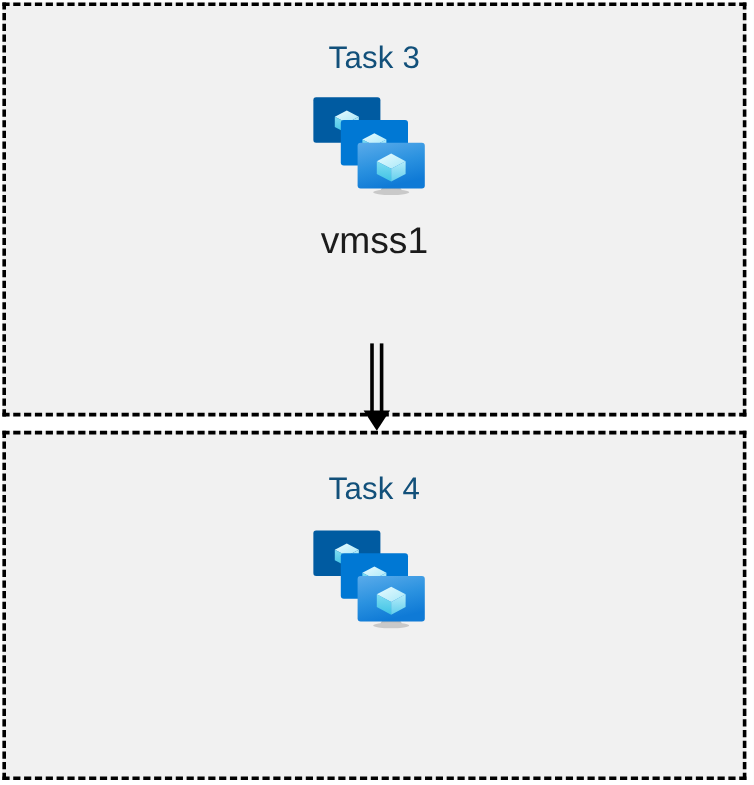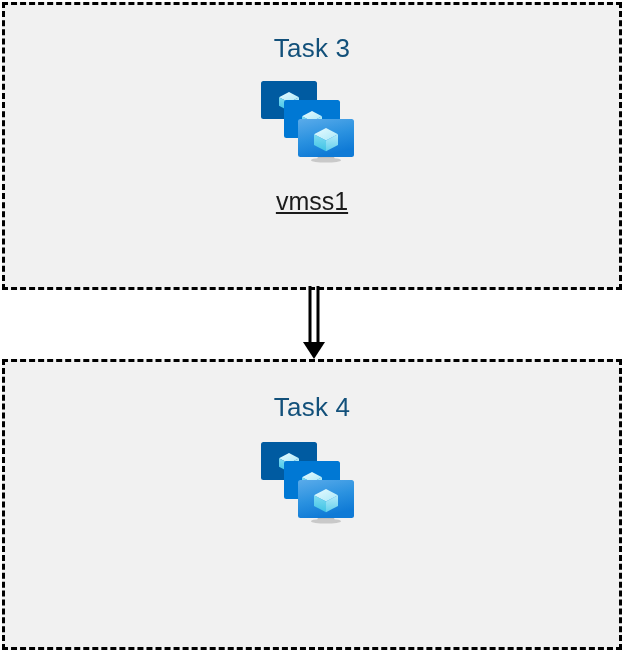--- a/index.html
+++ b/index.html
@@ -31,21 +31,21 @@
     box-sizing: border-box;
     display: flex;
     flex-direction: column;
     align-items: center;
   }
 
   #task-box-top {
     left: 2px;
     top: 2px;
     width: 620px;
-    height: 288px;
+    height: 345px;
   }
 
   #task-box-bottom {
     left: 2px;
     top: 359px;
     width: 620px;
     height: 291px;
   }
 
   .task-title {
@@ -54,25 +54,24 @@
     line-height: 30px;
     letter-spacing: 0.2px;
     white-space: nowrap;
   }
 
   #task-box-top .task-title { margin-top: 28px; }
   #task-box-bottom .task-title { margin-top: 30px; }
 
   .task-caption {
     color: #1b1b1b;
-    font-size: 25px;
+    font-size: 31px;
     line-height: 32px;
     text-align: center;
     white-space: nowrap;
-    text-decoration: underline;
   }
 
   .caption-block {
     display: flex;
     flex-direction: column;
     align-items: center;
   }
 
   #task-box-top .caption-block { margin-top: 22px; }
   #task-box-bottom .caption-block { margin-top: 32px; }

